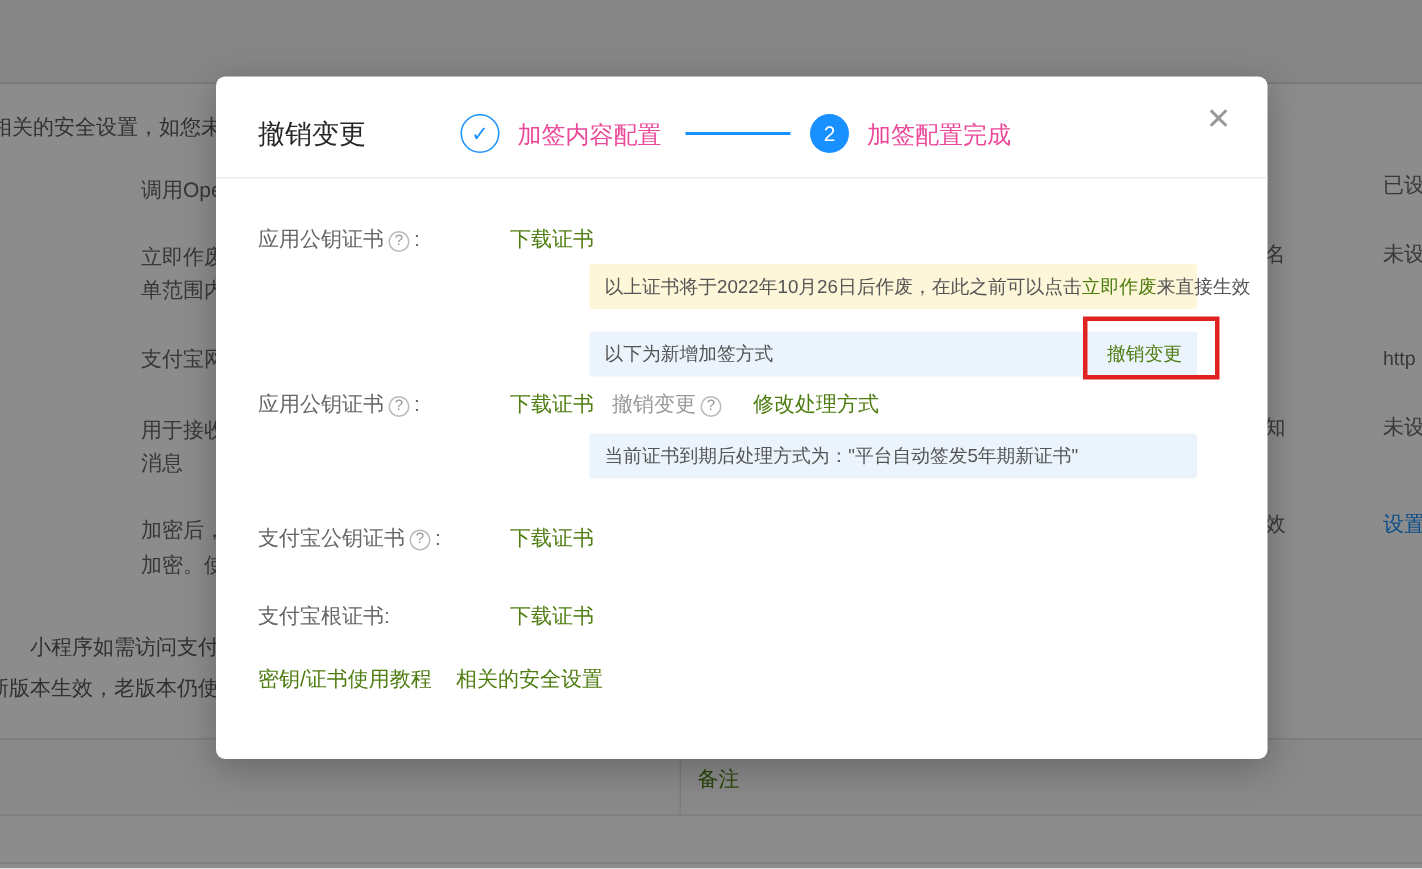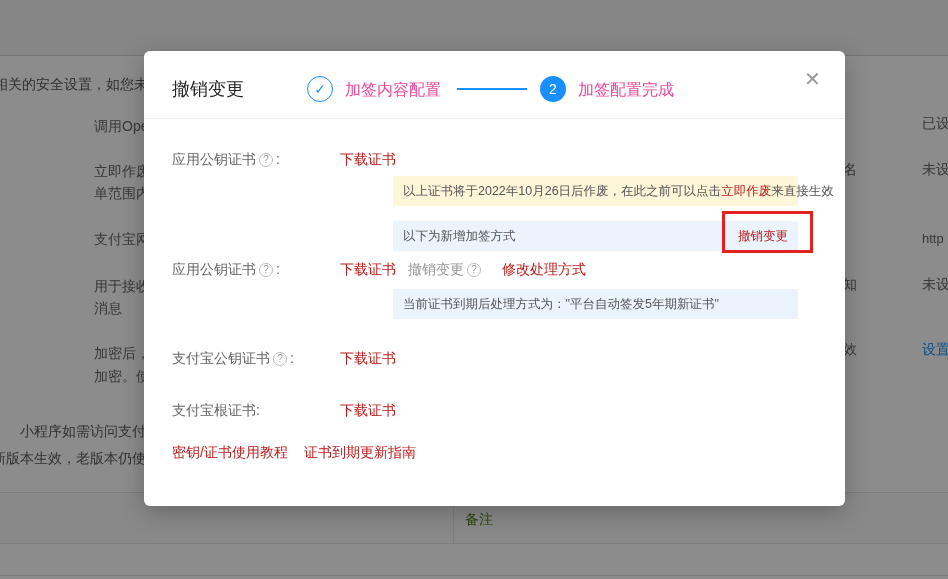--- a/index.html
+++ b/index.html
@@ -34,21 +34,21 @@
   .step-circle{width:26px;height:26px;border-radius:50%;box-sizing:border-box;
                display:flex;align-items:center;justify-content:center;font-size:14px;}
   .sc1{left:163px;top:25px;border:1px solid #1890ff;color:#1890ff;background:#fff;}
   .sc2{left:396px;top:25px;background:#1890ff;color:#fff;}
   .step-label{font-size:16px;color:#ec4899;top:29px;}
   .sl1{left:201px}.sl2{left:434px}
   .step-line{left:313px;top:37px;width:70px;height:2px;background:#1890ff;}
   .m-close{left:660px;top:16px;font-size:20px;color:#999;cursor:pointer;}
   .m-divider{left:0;top:67px;width:701px;height:1px;background:#ececec;}
   .m-label{font-size:14px;color:#666;}
-  .m-link{font-size:14px;color:#b91c1c;cursor:pointer;}
+  .m-link{font-size:14px;color:#4d7c0f;cursor:pointer;}
   .m-gray{font-size:14px;color:#999;}
   .help-icon{display:inline-block;width:14px;height:14px;line-height:12px;border:1px solid #bbb;
              border-radius:50%;font-size:10px;color:#999;text-align:center;margin:0 3px;
              vertical-align:1px;box-sizing:border-box;cursor:pointer;}
   .r1{left:28px;top:100px}.c1{left:196px;top:100px}
   .notice{left:249px;width:405px;height:30px;line-height:30px;font-size:12.5px;color:#555;
           padding:0 10px;box-sizing:border-box;border-radius:2px;}
   .n-yellow{top:125px;background:#fdf6d9;}
   .n-blue1{top:170px;background:#ebf4fc;display:flex;justify-content:space-between;}
   .n-blue1 .m-link{font-size:13px;}
@@ -129,16 +129,16 @@
 
     <div class="m-abs notice n-blue2"><span>当前证书到期后处理方式为："平台自动签发5年期新证书"</span></div>
 
     <div class="m-abs m-label r3"><span>支付宝公钥证书</span><span class="help-icon">?</span><span>:</span></div>
     <div class="m-abs m-link c3">下载证书</div>
 
     <div class="m-abs m-label r4">支付宝根证书:</div>
     <div class="m-abs m-link c4">下载证书</div>
 
     <div class="m-abs m-link f1">密钥/证书使用教程</div>
-    <div class="m-abs m-link f2">证书到期更新指南</div>
+    <div class="m-abs m-link f2">相关的安全设置</div>
   </div>
 
 </div>
 
 </body></html>

